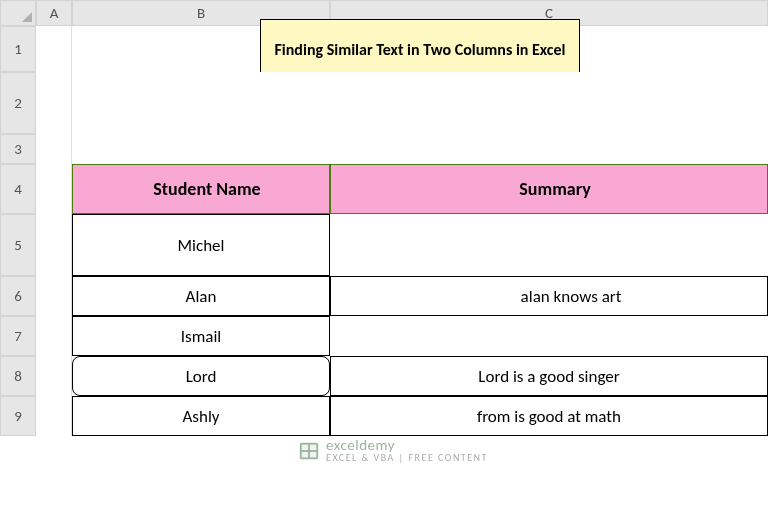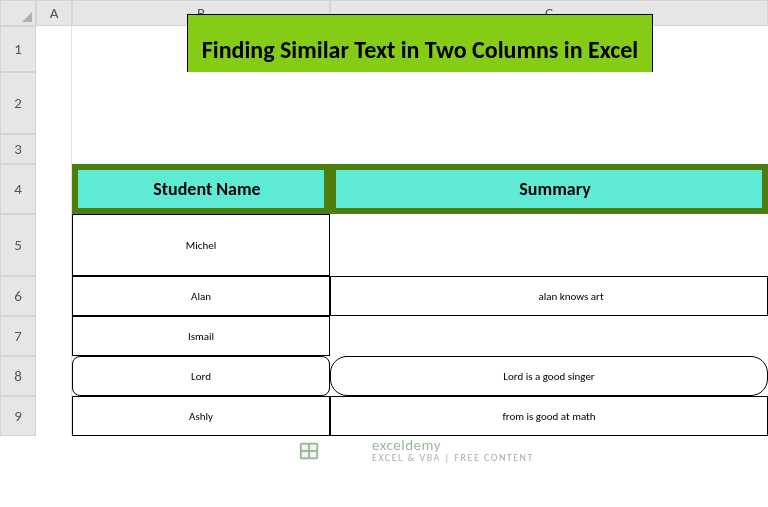--- a/index.html
+++ b/index.html
@@ -3,43 +3,43 @@
 <meta charset="utf-8">
 <style>
 * { box-sizing: border-box; margin: 0; padding: 0; }
 body { font-family: Calibri, 'Segoe UI', sans-serif; background: #fff; width: 768px; height: 507px; overflow: hidden; position: relative; }
 .sheet { display: grid; grid-template-columns: 36px 36px 258px 438px; grid-template-rows: 26px 46px 62px 30px 50px 62px 40px 40px 40px 40px; }
 .hdr { background: #e6e6e6; border: 1px solid #d4d4d4; display: flex; align-items: center; justify-content: center; font-size: 15px; color: #555; }
 .hdr.row { justify-content: center; }
 .corner { background: #e6e6e6; border: 1px solid #d4d4d4; position: relative; }
 .corner::after { content: ''; position: absolute; right: 3px; bottom: 3px; width: 0; height: 0; border-left: 10px solid transparent; border-bottom: 10px solid #b0b0b0; }
 .title-cell { grid-column: 3 / span 2; grid-row: 2; display: flex; align-items: center; justify-content: center; padding: 0 8px; }
-.title-inner { background: #84cc16; border: 1px solid #000; padding: 20px 14px; font-weight: bold; font-size: 24px; color: #000; display: inline-block; }
-.tbl-hdr { background: #5eead4; border: 6px solid #4d7c0f; font-weight: bold; font-size: 18px; display: flex; align-items: center; justify-content: center; padding-left: 12px; }
-.tbl-cell { border: 1px solid #000; font-size: 11px; display: flex; align-items: center; justify-content: center; background: #fff; }
+.title-inner { background: #fef9c3; border: 1px solid #000; padding: 20px 14px; font-weight: bold; font-size: 16px; color: #000; display: inline-block; }
+.tbl-hdr { background: #f9a8d4; border: 1px solid #4d7c0f; font-weight: bold; font-size: 18px; display: flex; align-items: center; justify-content: center; padding-left: 12px; }
+.tbl-cell { border: 1px solid #000; font-size: 17px; display: flex; align-items: center; justify-content: center; background: #fff; }
 .b4 { grid-column: 3; grid-row: 5; }
 .c4 { grid-column: 4; grid-row: 5; }
 .r5b { grid-column: 3; grid-row: 6; } .r5c { grid-column: 4; grid-row: 6; }
 .r6b { grid-column: 3; grid-row: 7; } .r6c { grid-column: 4; grid-row: 7; padding-left: 44px; }
 .r7b { grid-column: 3; grid-row: 8; } .r7c { grid-column: 4; grid-row: 8; }
-.r8b { grid-column: 3; grid-row: 9; border-radius: 8px; } .r8c { grid-column: 4; grid-row: 9; border-radius: 17px; }
+.r8b { grid-column: 3; grid-row: 9; border-radius: 8px; } .r8c { grid-column: 4; grid-row: 9; }
 .r9b { grid-column: 3; grid-row: 10; text-align: right; } .r9c { grid-column: 4; grid-row: 10; }
 .rowhdr1 { grid-column: 1; grid-row: 2; } .rowhdr2 { grid-column: 1; grid-row: 3; }
 .rowhdr3 { grid-column: 1; grid-row: 4; } .rowhdr4 { grid-column: 1; grid-row: 5; }
 .rowhdr5 { grid-column: 1; grid-row: 6; } .rowhdr6 { grid-column: 1; grid-row: 7; }
 .rowhdr7 { grid-column: 1; grid-row: 8; } .rowhdr8 { grid-column: 1; grid-row: 9; }
 .rowhdr9 { grid-column: 1; grid-row: 10; }
 .colA { grid-column: 2; grid-row: 1; } .colB { grid-column: 3; grid-row: 1; } .colC { grid-column: 4; grid-row: 1; }
 .blank-a { grid-column: 2; background: #fff; border-right: 1px solid #e0e0e0; }
 .ba1 { grid-row: 2; } .ba2 { grid-row: 3; } .ba3 { grid-row: 4; } .ba4 { grid-row: 5; } .ba5 { grid-row: 6; } .ba6 { grid-row: 7; } .ba7 { grid-row: 8; } .ba8 { grid-row: 9; } .ba9 { grid-row: 10; }
 .gap-row { grid-column: 3 / span 2; background: #fff; }
 .g3 { grid-row: 3; } .g4 { grid-row: 4; }
 .watermark { position: absolute; left: 298px; top: 438px; display: flex; align-items: center; gap: 6px; opacity: 0.55; pointer-events: none; }
 .wm-icon { width: 22px; height: 22px; }
-.wm-text { display: flex; flex-direction: column; line-height: 1; margin-left: 46px; }
+.wm-text { display: flex; flex-direction: column; line-height: 1; }
 .wm-main { font-size: 15px; color: #4a7a4a; letter-spacing: 0.5px; }
 .wm-sub { font-size: 10px; color: #666; letter-spacing: 1.5px; }
 </style>
 </head>
 <body>
 
 <div class="sheet">
   <div class="corner" style="grid-column:1;grid-row:1;"></div>
   <div class="hdr colA">A</div>
   <div class="hdr colB">B</div>

